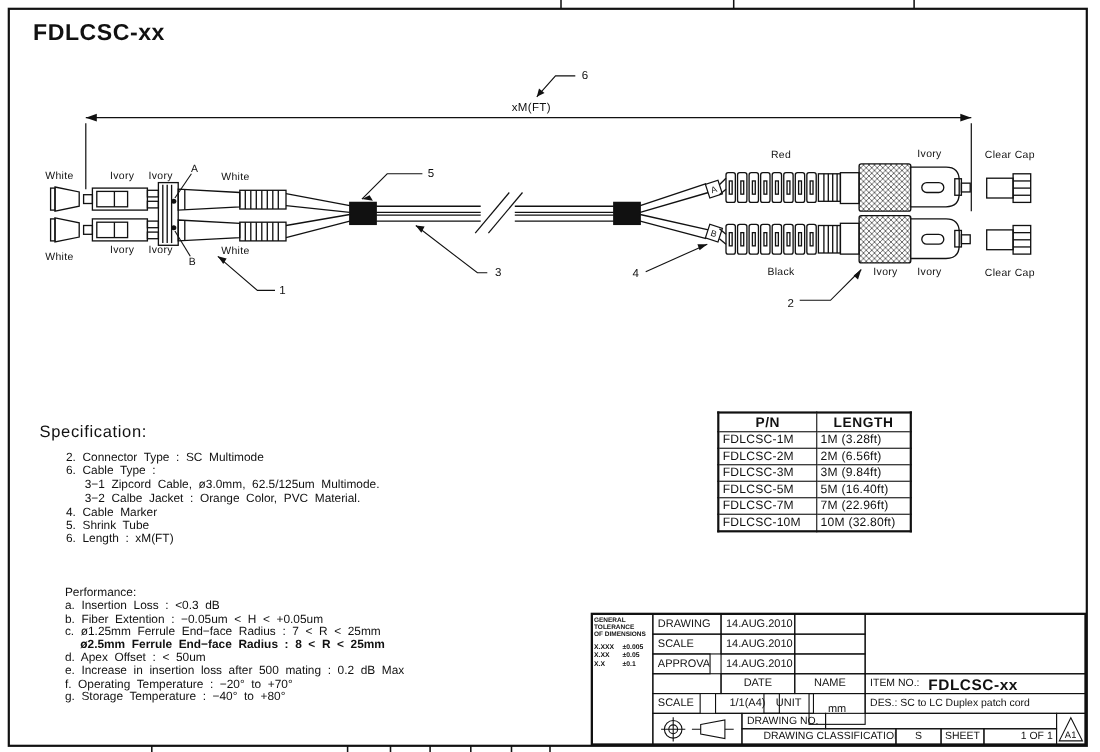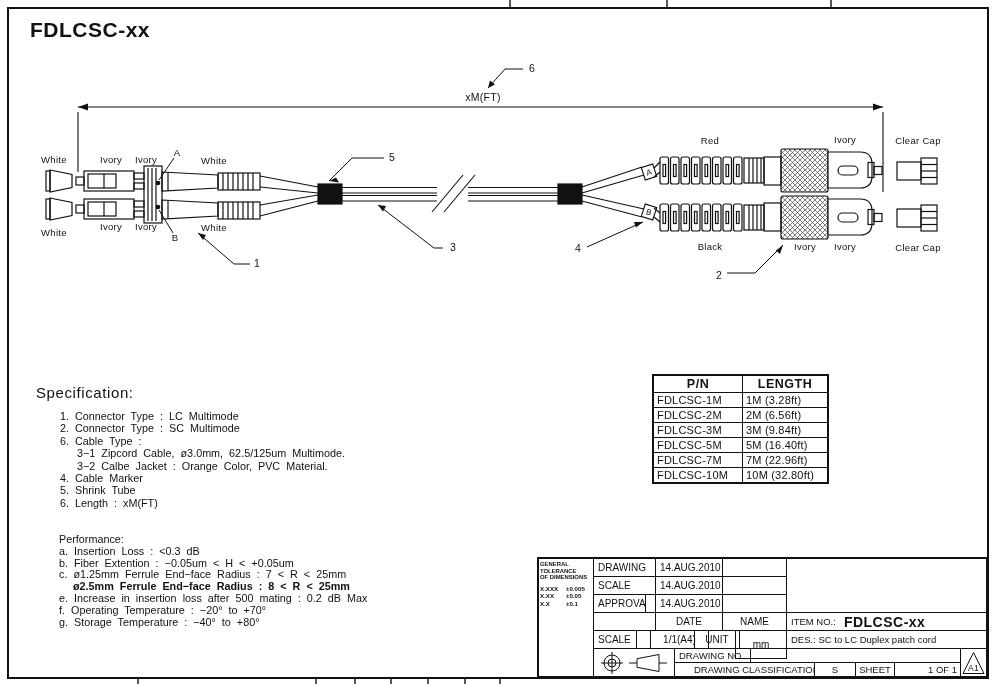--- a/index.html
+++ b/index.html
@@ -308,36 +308,36 @@
     <text x="578" y="252" text-anchor="middle">4</text>
     <text x="392" y="161" text-anchor="middle">5</text>
     <text x="532" y="72" text-anchor="middle">6</text>
   </g>
 </svg>
 
 <div id="sheet-title" class="abs">FDLCSC-xx</div>
 
 <div id="spec-heading" class="abs">Specification:</div>
 <div id="spec-list" class="abs">
-  <div>1. Connector Type : LC Multimode</div>
   <div>2. Connector Type : SC Multimode</div>
   <div>6. Cable Type :</div>
   <div class="ind1">3−1 Zipcord Cable, ø3.0mm, 62.5/125um Multimode.</div>
   <div class="ind1">3−2 Calbe Jacket : Orange Color, PVC Material.</div>
   <div>4. Cable Marker</div>
   <div>5. Shrink Tube</div>
   <div>6. Length : xM(FT)</div>
 </div>
 
 <div id="perf-block" class="abs">
   <div>Performance:</div>
   <div>a. Insertion Loss : &lt;0.3 dB</div>
   <div>b. Fiber Extention : −0.05um &lt; H &lt; +0.05um</div>
   <div>c. ø1.25mm Ferrule End−face Radius : 7 &lt; R &lt; 25mm</div>
   <div class="ind1">ø2.5mm Ferrule End−face Radius : 8 &lt; R &lt; 25mm</div>
+  <div>d. Apex Offset : &lt; 50um</div>
   <div>e. Increase in insertion loss after 500 mating : 0.2 dB Max</div>
   <div>f. Operating Temperature : −20° to +70°</div>
   <div>g. Storage Temperature : −40° to +80°</div>
 </div>
 
 <table id="pn-table" class="abs">
   <tbody>
       <tr>
     <th>P/N</th>
     <th>LENGTH</th>

